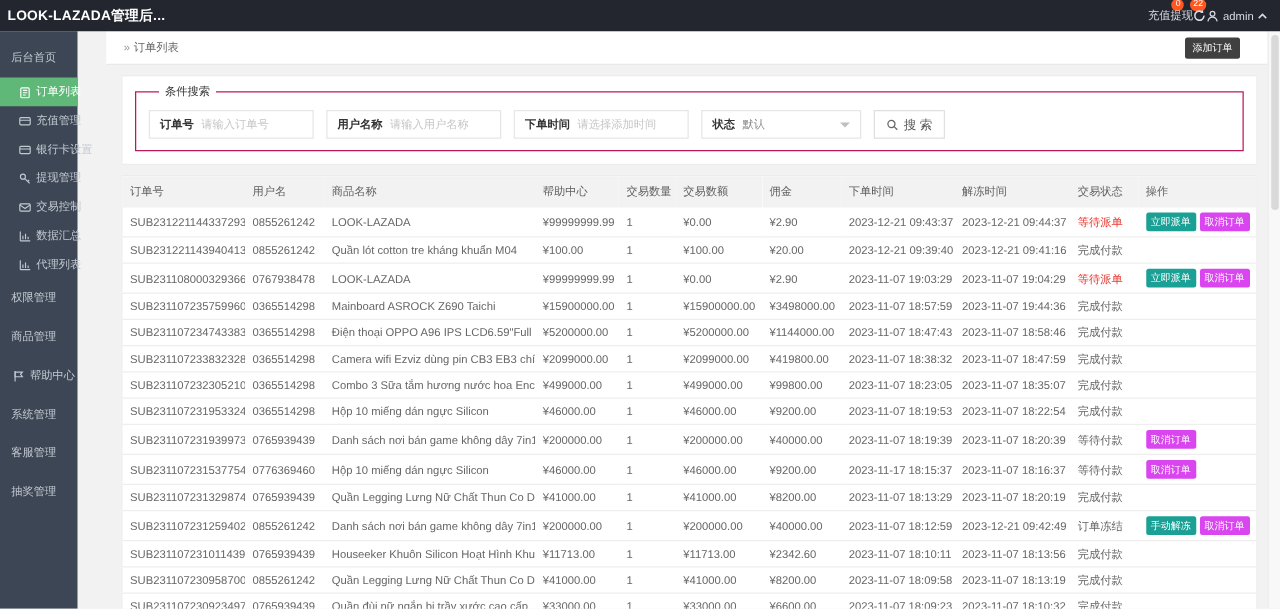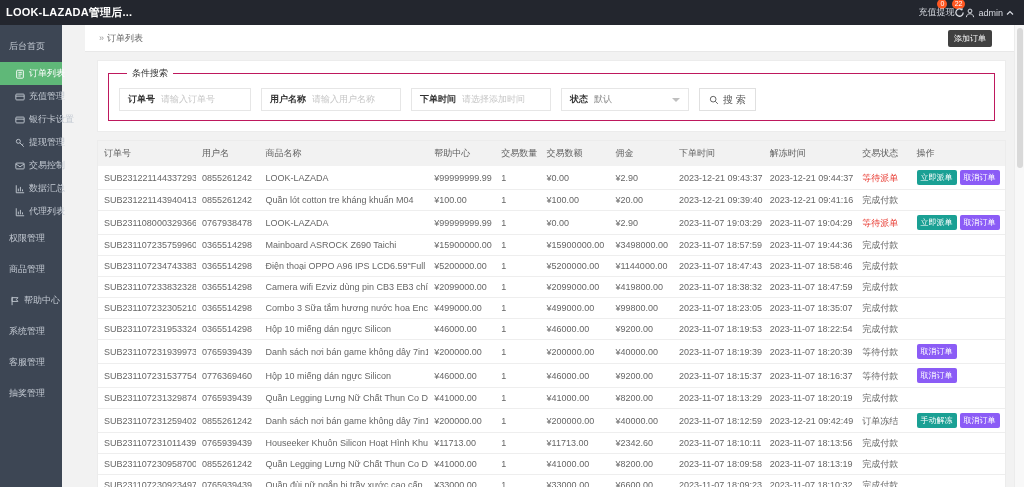--- a/index.html
+++ b/index.html
@@ -50,21 +50,21 @@
   .caret-down { margin-left:auto; width:0; height:0; border-left:4px solid transparent;
     border-right:4px solid transparent; border-top:4px solid #bfbfbf; }
   .search-btn { display:flex; align-items:center; gap:4px; height:23px; padding:0 9px;
     background:#fff; border:1px solid #e0e0e0; font-size:10px; color:#555; cursor:pointer; }
 
   
   .btn { border:none; border-radius:2px; cursor:pointer; font-family:inherit; }
   .btn.teal { background:#404040; color:#fff; font-size:8px; padding:3px 6px; }
   .btn.mini { font-size:8px; padding:2px 4px; margin-right:3px; color:#fff; }
   .btn.mini.teal { background:#1aa094; }
-  .btn.mini.yellow { background:#8b5cf6; }
+  .btn.mini.yellow { background:#d946ef; }
 
   
   .table-card { overflow:hidden; }
   table { width:100%; border-collapse:collapse; table-layout:fixed; font-size:9px; color:#666; }
   col.c1{width:10.8%} col.c2{width:7%} col.c3{width:18.6%} col.c4{width:7.4%} col.c5{width:5%}
   col.c6{width:7.6%} col.c7{width:7%} col.c8{width:10%} col.c9{width:10.2%} col.c10{width:6%} col.c11{width:10.4%}
   thead th { background:#f2f2f2; text-align:left; font-weight:normal; color:#5f5f5f;
     padding:6px 6px; white-space:nowrap; overflow:hidden; }
   tbody td { padding:4px 6px; border-top:1px solid #eeeeee; white-space:nowrap; overflow:hidden; line-height:12px; }
   tbody tr:first-child td { border-top:none; }
@@ -405,21 +405,21 @@
                 <td><button class="btn mini yellow">取消订单</button></td>
               </tr>
               <tr>
                 <td>SUB231107231537754</td>
                 <td>0776369460</td>
                 <td>Hộp 10 miếng dán ngực Silicon</td>
                 <td>¥46000.00</td>
                 <td>1</td>
                 <td>¥46000.00</td>
                 <td>¥9200.00</td>
-                <td>2023-11-07 18:15:37</td>
+                <td>2023-11-17 18:15:37</td>
                 <td>2023-11-07 18:16:37</td>
                 <td>等待付款</td>
                 <td><button class="btn mini yellow">取消订单</button></td>
               </tr>
               <tr>
                 <td>SUB231107231329874</td>
                 <td>0765939439</td>
                 <td>Quần Legging Lưng Nữ Chất Thun Co Dãn 4</td>
                 <td>¥41000.00</td>
                 <td>1</td>

